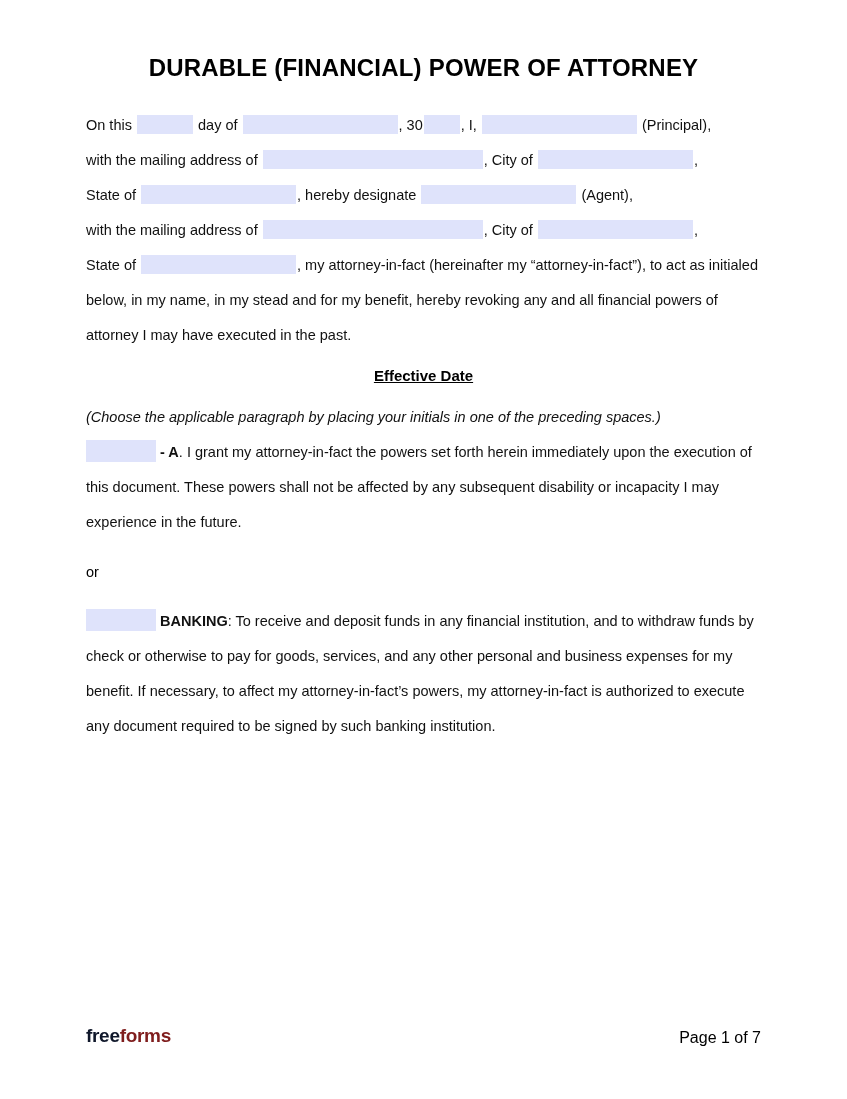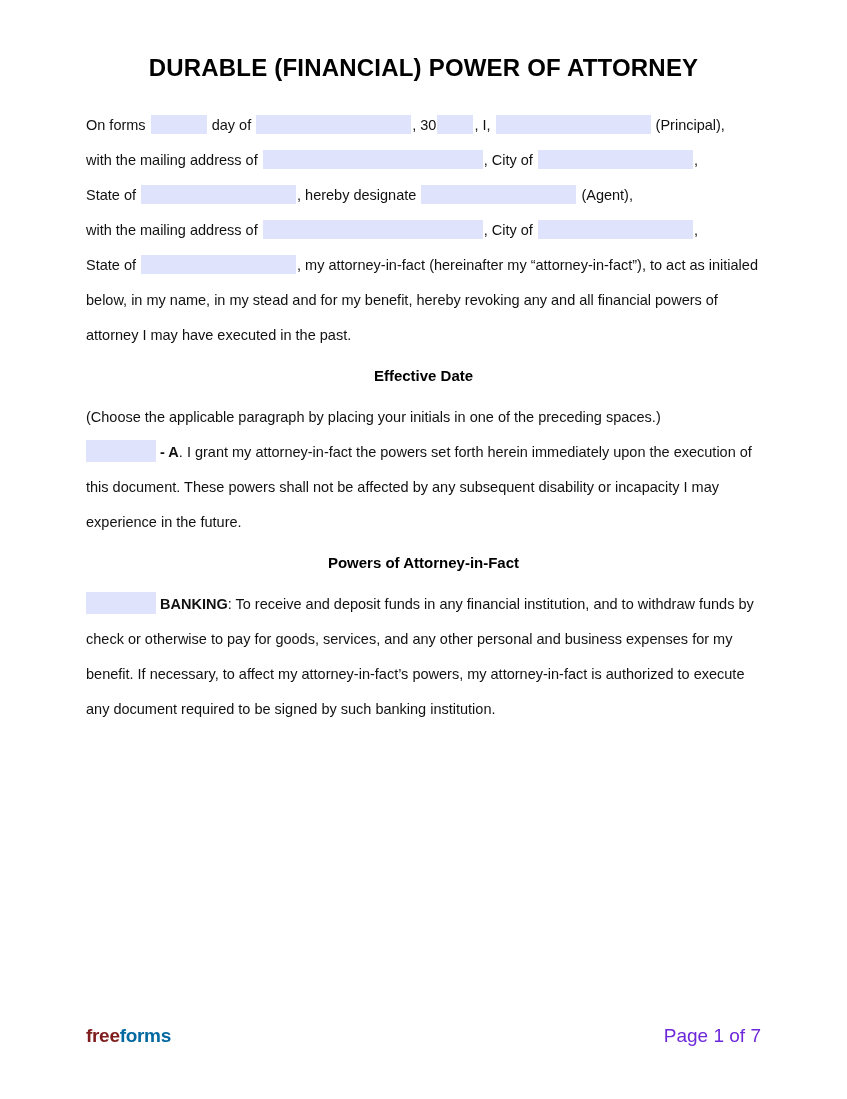--- a/index.html
+++ b/index.html
@@ -37,20 +37,21 @@
     font-size: 14.5px;
     line-height: 35px;
     margin: 0 0 0 0;
     text-align: left;
     color: #111;
   }
   .section-head {
     text-align: center;
     font-size: 15px;
     font-weight: bold;
+    text-decoration: underline;
     margin: 14px 0 16px 0;
   }
   .blank {
     display: inline-block;
     background: #dfe3fb;
     height: 19px;
     vertical-align: -4px;
     border: 0;
     margin: 0 1px;
   }
@@ -58,57 +59,57 @@
   .blank.w-sm { width: 56px; }
   .blank.w-lg { width: 155px; }
   .blank.w-xl { width: 220px; }
   .initial-blank {
     display: inline-block;
     background: #dfe3fb;
     width: 70px;
     height: 22px;
     vertical-align: -5px;
   }
-  .italic { }
+  .italic { font-style: italic; }
   .bold { font-weight: bold; }
   .or-line {
     font-size: 14.5px;
     line-height: 35px;
   }
   .footer {
     position: absolute;
     left: 86px;
     right: 86px;
     bottom: 52px;
     display: flex;
     align-items: flex-end;
     justify-content: space-between;
   }
   .brand {
     font-size: 19px;
     font-weight: bold;
     letter-spacing: -0.3px;
   }
-  .brand .free { color: #7f1d1d; }
-  .brand .forms { color: #0369a1; }
+  .brand .free { color: #0f172a; }
+  .brand .forms { color: #7f1d1d; }
   .page-number {
-    font-size: 19px;
-    color: #6d28d9;
+    font-size: 16px;
+    color: #000000;
   }
 </style>
 </head>
 <body>
 
 <div class="page">
   <div class="content">
 
     <h1 class="doc-title">DURABLE (FINANCIAL) POWER OF ATTORNEY</h1>
 
     <p class="para">
-      <span>On forms</span>
+      <span>On this</span>
       <span class="blank w-sm"></span>
       <span>day of</span>
       <span class="blank w-lg"></span><span>, 30</span><span class="blank w-xs"></span><span>, I,</span>
       <span class="blank w-lg"></span>
       <span>(Principal),</span>
       <br>
       <span>with the mailing address of</span>
       <span class="blank w-xl"></span><span>, City of</span>
       <span class="blank w-lg"></span><span>,</span>
       <br>
@@ -127,23 +128,23 @@
 
     <h2 class="section-head">Effective Date</h2>
 
     <p class="para italic">(Choose the applicable paragraph by placing your initials in one of the preceding spaces.)</p>
 
     <p class="para">
       <span class="initial-blank"></span>
       <span class="bold">- A</span><span>. I grant my attorney-in-fact the powers set forth herein immediately upon the execution of this document. These powers shall not be affected by any subsequent disability or incapacity I may experience in the future.</span>
     </p>
 
+    <p class="or-line">or</p>
 
 
-    <h2 class="section-head">Powers of Attorney-in-Fact</h2>
 
 
 
     <p class="para">
       <span class="initial-blank"></span>
       <span class="bold">BANKING</span><span>: To receive and deposit funds in any financial institution, and to withdraw funds by check or otherwise to pay for goods, services, and any other personal and business expenses for my benefit.  If necessary, to affect my attorney-in-fact’s powers, my attorney-in-fact is authorized to execute any document required to be signed by such banking institution.</span>
     </p>
 
   </div>
 

